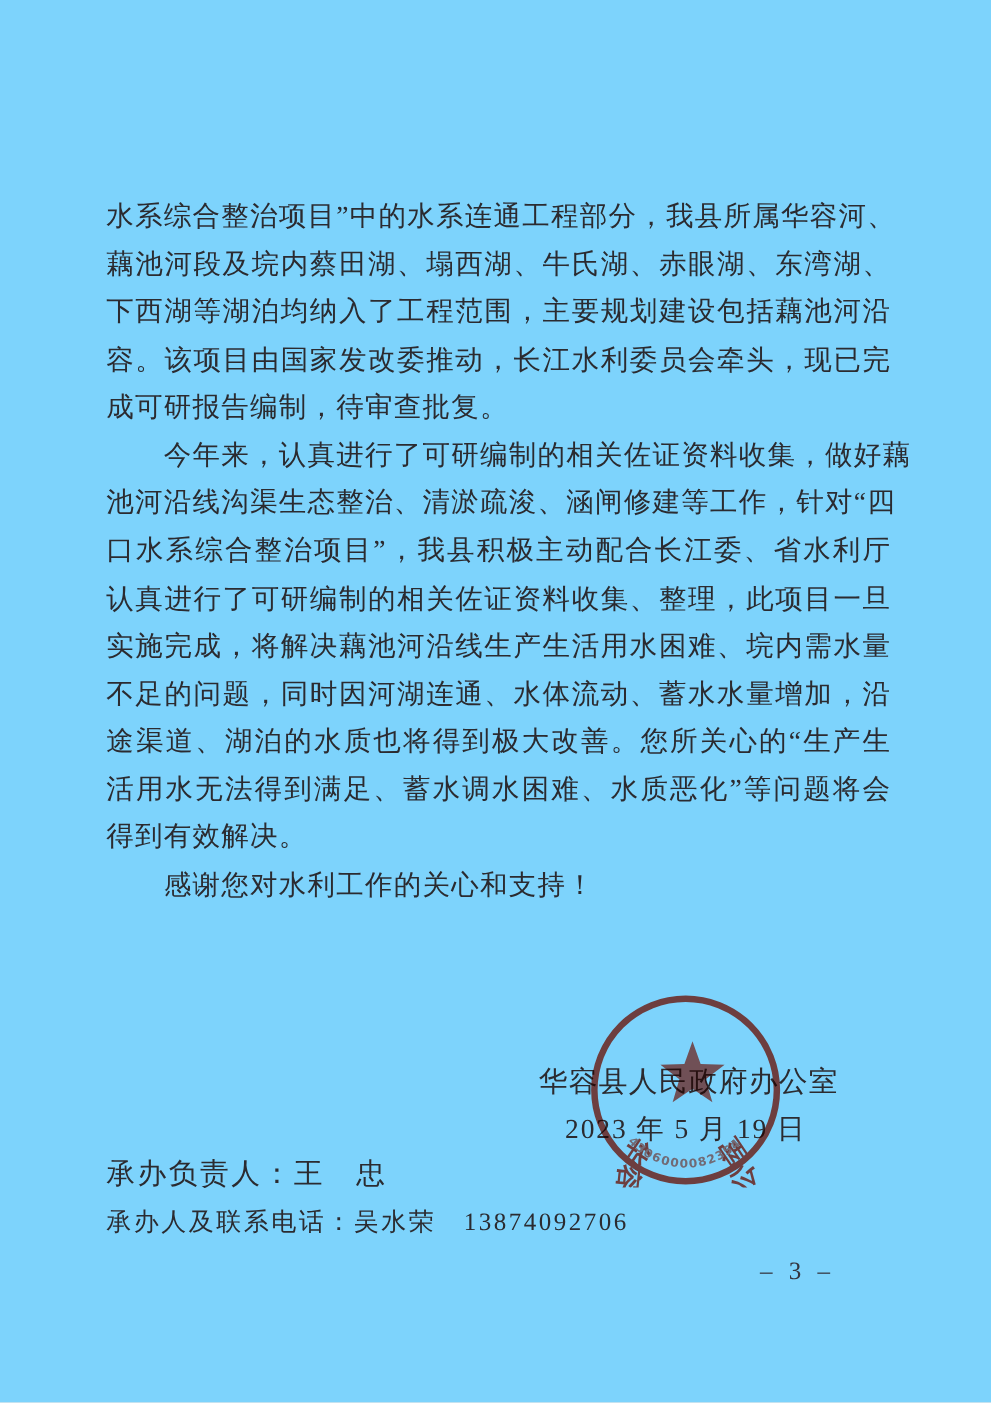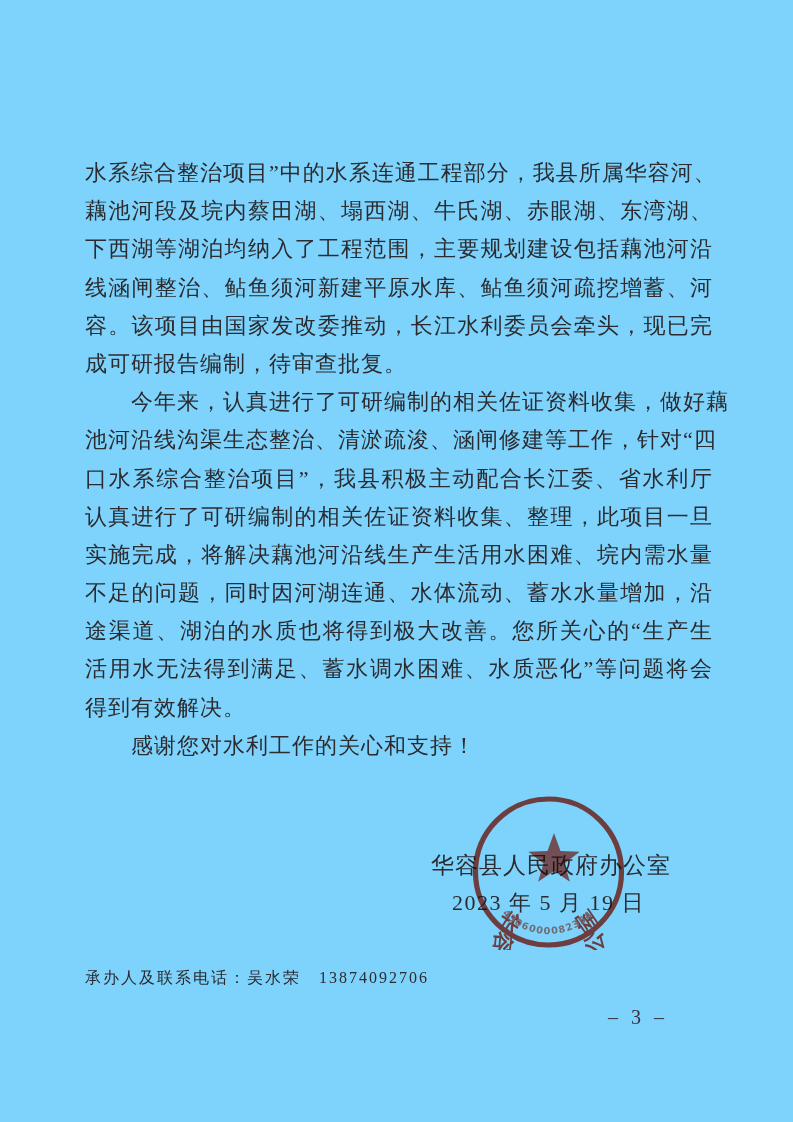--- a/index.html
+++ b/index.html
@@ -40,21 +40,21 @@
     position:absolute;left:452px;top:888px;
     font-size:22px;letter-spacing:1.5px;line-height:30px;
     color:#2b2b30;
   }
   .footer-line1{
     position:absolute;left:85px;top:923px;
     font-size:23px;letter-spacing:2px;line-height:32px;
   }
   .footer-line2{
     position:absolute;left:85px;top:962px;
-    font-size:16px;letter-spacing:2px;line-height:32px;
+    font-size:20px;letter-spacing:2px;line-height:32px;
   }
   .page-number{
     position:absolute;left:608px;top:1006px;
     font-size:20px;letter-spacing:4px;color:#35353f;
   }
   .seal{
     position:absolute;left:470px;top:793px;
     width:157px;height:157px;
     mix-blend-mode:multiply;
     opacity:0.92;
@@ -67,21 +67,20 @@
 </style>
 </head>
 <body>
 
 <div class="page">
 
   <div class="body-block">
     <div class="line">水系综合整治项目”中的水系连通工程部分，我县所属华容河、</div>
     <div class="line">藕池河段及垸内蔡田湖、塌西湖、牛氏湖、赤眼湖、东湾湖、</div>
     <div class="line">下西湖等湖泊均纳入了工程范围，主要规划建设包括藕池河沿</div>
-    <div class="line">线涵闸整治、鲇鱼须河新建平原水库、鲇鱼须河疏挖增蓄、河</div>
     <div class="line">容。该项目由国家发改委推动，长江水利委员会牵头，现已完</div>
     <div class="line last">成可研报告编制，待审查批复。</div>
     <div class="line indent">今年来，认真进行了可研编制的相关佐证资料收集，做好藕</div>
     <div class="line">池河沿线沟渠生态整治、清淤疏浚、涵闸修建等工作，针对“四</div>
     <div class="line">口水系综合整治项目”，我县积极主动配合长江委、省水利厅</div>
     <div class="line">认真进行了可研编制的相关佐证资料收集、整理，此项目一旦</div>
     <div class="line">实施完成，将解决藕池河沿线生产生活用水困难、垸内需水量</div>
     <div class="line">不足的问题，同时因河湖连通、水体流动、蓄水水量增加，沿</div>
     <div class="line">途渠道、湖泊的水质也将得到极大改善。您所关心的“生产生</div>
     <div class="line">活用水无法得到满足、蓄水调水困难、水质恶化”等问题将会</div>
@@ -100,17 +99,18 @@
     <circle class="seal-ring" cx="78.5" cy="79" r="73"></circle>
     <polygon class="seal-star" points="84,40 90.5,58.1 109.7,58.7 94.5,70.4 99.9,88.8 84,78 68.1,88.8 73.5,70.4 58.3,58.7 77.5,58.1"></polygon>
     <text class="seal-ring-text">
       <textPath href="#ring-text-path" startOffset="0" textLength="250" lengthAdjust="spacing">华容县人民政府办公室</textPath>
     </text>
     <text class="seal-code-text">
       <textPath href="#code-text-path" startOffset="2" textLength="102" lengthAdjust="spacingAndGlyphs">4306000082354</textPath>
     </text>
   </svg>
 
+  <div class="footer-line1">承办负责人：王　忠</div>
   <div class="footer-line2">承办人及联系电话：吴水荣　13874092706</div>
 
   <div class="page-number">– 3 –</div>
 
 </div>
 
 </body></html>

